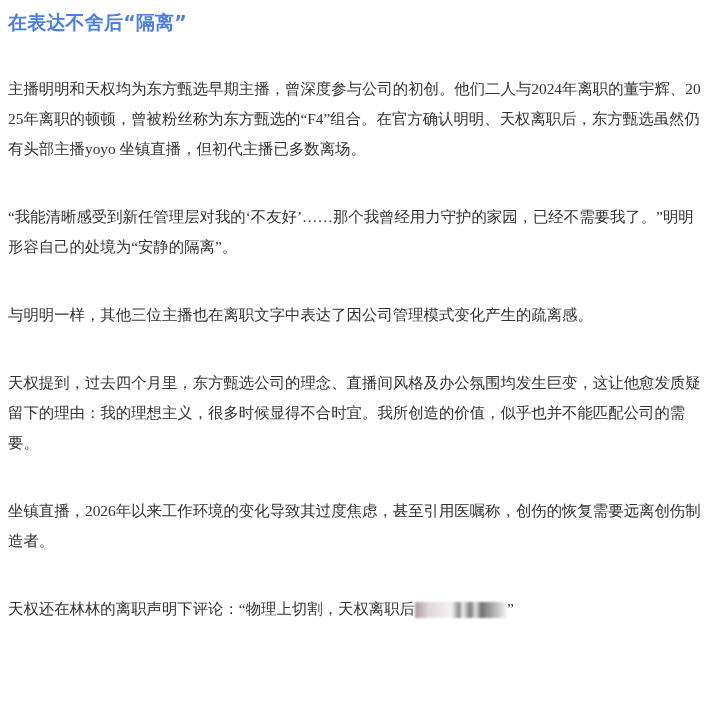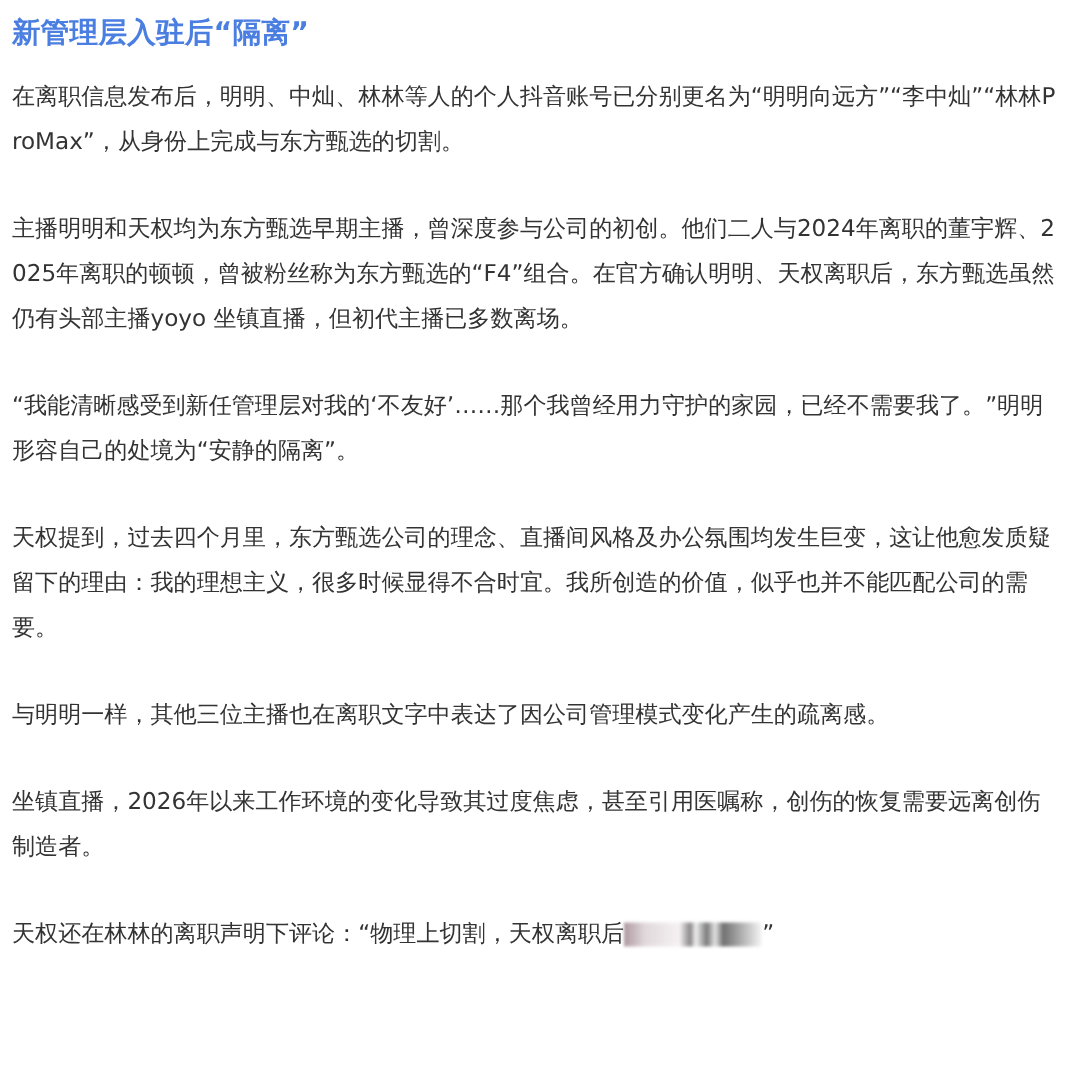--- a/index.html
+++ b/index.html
@@ -28,40 +28,39 @@
     letter-spacing: 0.2px;
   }
   .para {
     margin: 0;
     font-size: 15.4px;
     line-height: 30px;
     color: #333333;
     word-break: break-all;
   }
   .p1 { margin-top: 13px; }
-  .gap { margin-top: 28px; }
+  .gap { margin-top: 38px; font-family: Liberation Serif, serif; }
   .blurred {
     display: inline-block;
     width: 92px;
     height: 16px;
     vertical-align: middle;
     background: linear-gradient(90deg, #9b8088 0%, #d9cfd2 15%, #f3eff0 40%, #6e6a6c 48%, #eee 52%, #5a5a5a 60%, #ddd 66%, #4e4e4e 72%, #f5f5f5 100%);
     filter: blur(1.2px);
     opacity: 0.8;
   }
 </style>
 </head>
 <body>
 
 <div class="article">
-  <h2 class="heading">新管理层入驻后“隔离”</h2>
+  <h2 class="heading">在表达不舍后“隔离”</h2>
 
-  <p class="para p1">在离职信息发布后，明明、中灿、林林等人的个人抖音账号已分别更名为“明明向远方”“李中灿”“林林ProMax”，从身份上完成与东方甄选的切割。</p>
   <p class="para gap">主播明明和天权均为东方甄选早期主播，曾深度参与公司的初创。他们二人与2024年离职的董宇辉、2025年离职的顿顿，曾被粉丝称为东方甄选的“F4”组合。在官方确认明明、天权离职后，东方甄选虽然仍有头部主播yoyo 坐镇直播，但初代主播已多数离场。</p>
   <p class="para gap">“我能清晰感受到新任管理层对我的‘不友好’……那个我曾经用力守护的家园，已经不需要我了。”明明形容自己的处境为“安静的隔离”。</p>
+  <p class="para gap">与明明一样，其他三位主播也在离职文字中表达了因公司管理模式变化产生的疏离感。</p>
   <p class="para gap">天权提到，过去四个月里，东方甄选公司的理念、直播间风格及办公氛围均发生巨变，这让他愈发质疑留下的理由：我的理想主义，很多时候显得不合时宜。我所创造的价值，似乎也并不能匹配公司的需要。</p>
-  <p class="para gap">与明明一样，其他三位主播也在离职文字中表达了因公司管理模式变化产生的疏离感。</p>
   <p class="para gap">坐镇直播，2026年以来工作环境的变化导致其过度焦虑，甚至引用医嘱称，创伤的恢复需要远离创伤制造者。</p>
 
   <p class="para gap">
     <span>天权还在林林的离职声明下评论：“物理上切割，天权离职后</span><span class="blurred"></span><span>”</span>
   </p>
 </div>
 
 </body></html>

